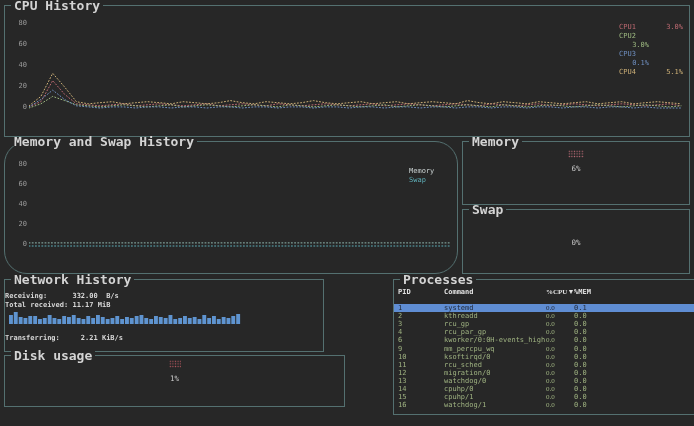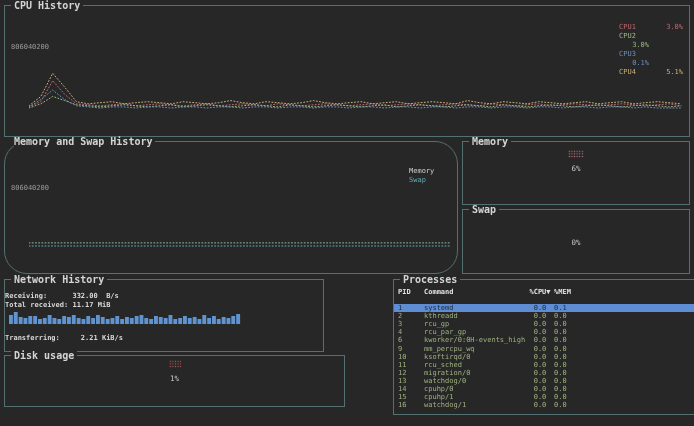--- a/index.html
+++ b/index.html
@@ -4,48 +4,48 @@
 <style>
   html,body{margin:0;padding:0;background:#1f1f1f;}
   #screen{
     position:relative;width:694px;height:426px;background:#272727;
     font-family:"DejaVu Sans Mono",monospace;overflow:hidden;
     color:#cfcfcf;
   }
   .panel{position:absolute;border:1px solid #547070;background:#272727;box-sizing:border-box;}
   .panel-title{
     position:absolute;top:-5px;left:6px;background:#272727;padding:0 3px;
-    font-size:10px;font-weight:bold;color:#d4d4d4;white-space:nowrap;line-height:9px;
+    font-size:13px;font-weight:bold;color:#d4d4d4;white-space:nowrap;line-height:9px;
   }
   .yaxis{
-    position:absolute;left:6px;width:16px;display:flex;flex-direction:row;
-    justify-content:space-between;font-size:7px;color:#9a9a9a;text-align:right;margin-top:24px;
+    position:absolute;left:6px;width:16px;display:flex;flex-direction:column;
+    justify-content:space-between;font-size:7px;color:#9a9a9a;text-align:right;
   }
   .chart-svg{position:absolute;}
   .legend{position:absolute;font-size:7px;line-height:9px;}
   .legend-row{display:flex;white-space:pre;}
   .legend-row .lname{width:34px;}
   .legend-row .lval{width:30px;text-align:right;}
   .gauge-center{position:absolute;left:0;right:0;display:flex;flex-direction:column;align-items:center;}
   .dots{
     background-image:radial-gradient(circle,var(--dotc) 0.7px,transparent 0.9px);
     background-size:2.6px 2.6px;
   }
   .gauge-pct{font-size:7.5px;color:#c8c8c8;margin-top:6px;}
   .net-line{font-size:7px;font-weight:bold;color:#d8d8d8;white-space:pre;line-height:9px;margin-left:0;}
   .proc-head,.proc-row{
     display:flex;font-size:7px;line-height:8.1px;height:8.1px;white-space:pre;
     padding-left:4px;box-sizing:border-box;
   }
   .proc-head{color:#e2e2e2;font-weight:bold;}
   .proc-row{color:#9fb381;}
   .proc-row.selected{background:#5f8dd3;color:#20293a;}
-  .c-pid{width:26px;overflow:hidden;}
+  .c-pid{width:46px;overflow:hidden;}
   .c-cmd{width:102px;overflow:hidden;}
-  .c-cpu{width:28px;text-align:center;}
+  .c-cpu{width:28px;text-align:left;font-family:Liberation Serif, serif;}
   .c-mem{width:34px;text-align:left;}
   .proc-spacer{height:8px;}
 </style>
 </head>
 <body>
 
 <div id="screen">
 
   <div class="panel" style="left:4px;top:5px;width:686px;height:132px;">
     <span class="panel-title">CPU History</span>

